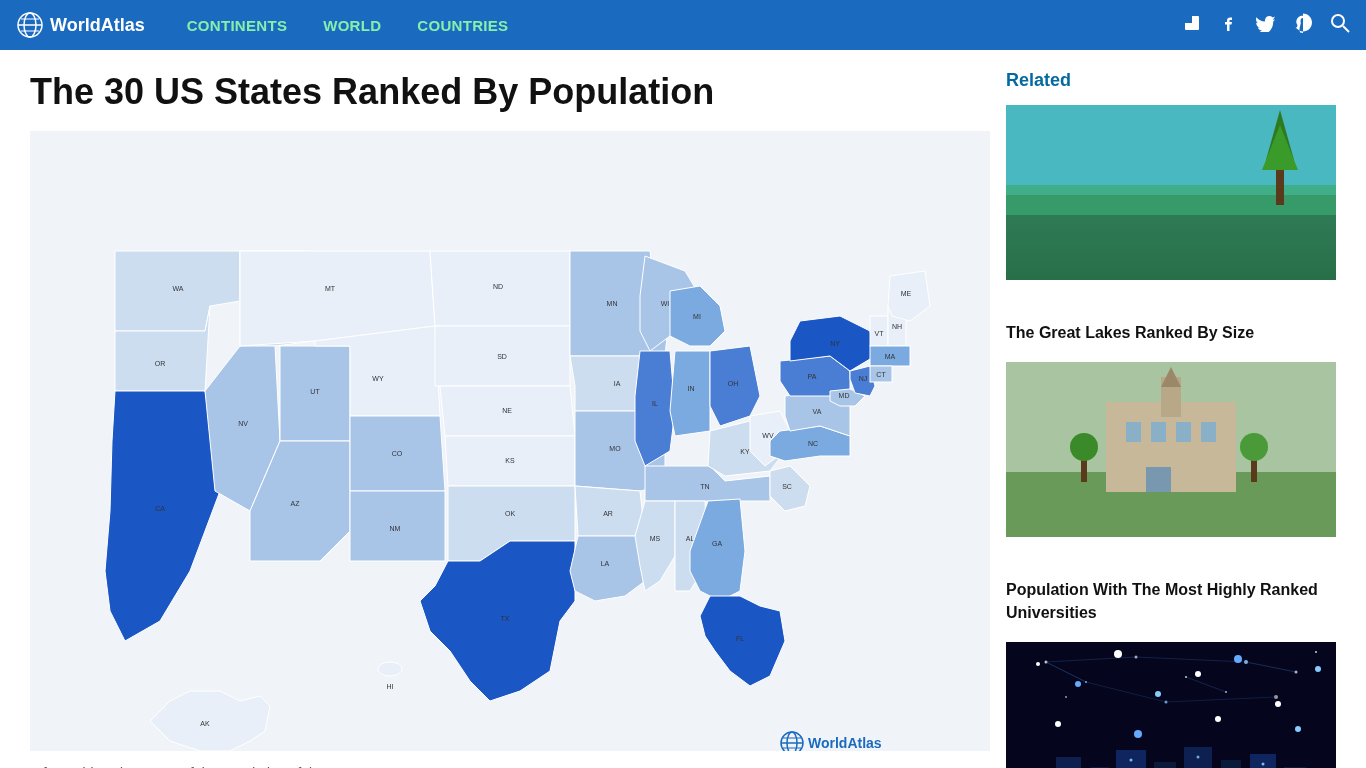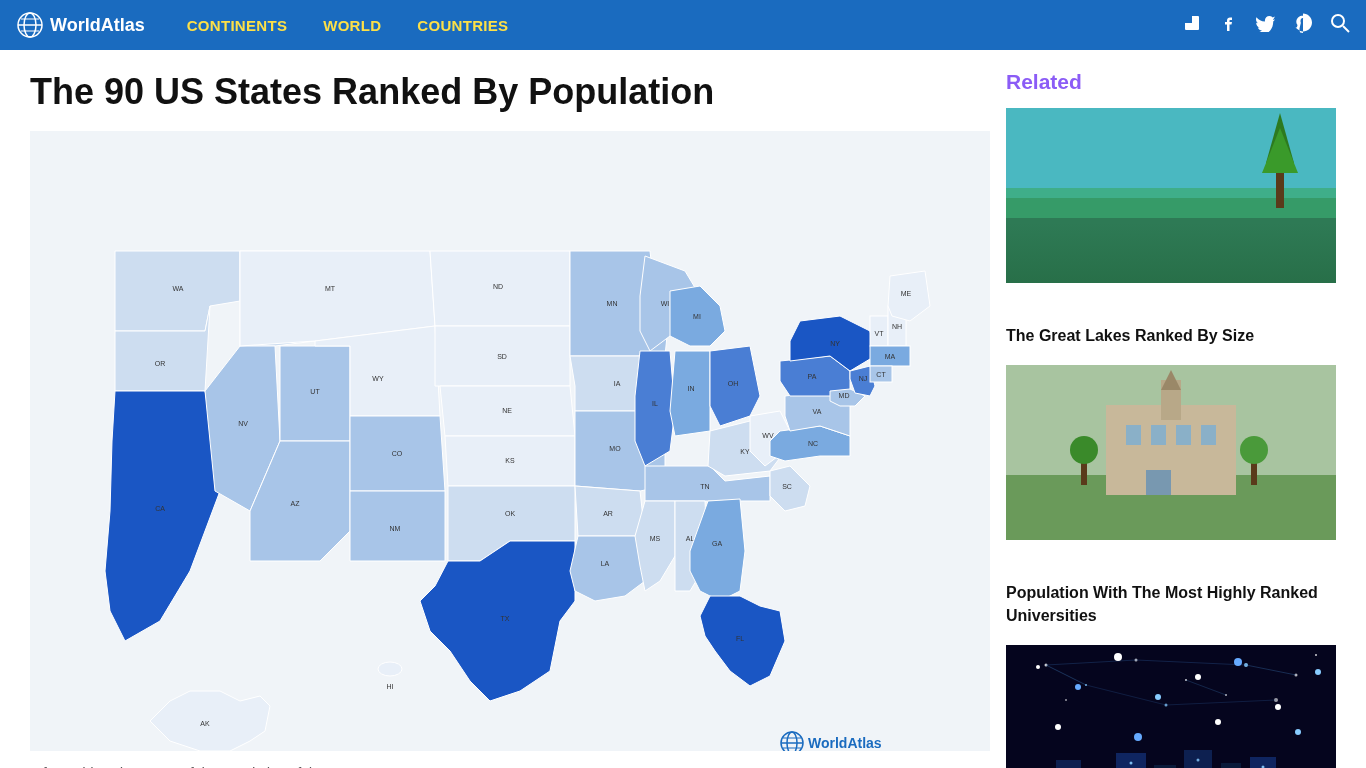--- a/index.html
+++ b/index.html
@@ -27,21 +27,21 @@
       width: 28px;
       height: 28px;
       margin-right: 6px;
     }
     nav {
       display: flex;
       align-items: center;
       flex: 1;
     }
     nav a {
-      color: #fde047;
+      color: #86efac;
       text-decoration: none;
       font-size: 15px;
       font-weight: 600;
       padding: 0 18px;
       height: 39px;
       display: flex;
       align-items: center;
       letter-spacing: 0.3px;
     }
     .header-icons {
@@ -95,24 +95,24 @@
 
     .caption {
       font-style: italic;
       color: #555;
       font-size: 14px;
       margin-bottom: 14px;
     }
 
     
     .related-title {
-      font-size: 21px;
+      font-size: 18px;
       font-weight: bold;
       margin-bottom: 14px;
-      color: #8b5cf6;
+      color: #0369a1;
     }
     .related-card {
       margin-bottom: 18px;
       cursor: pointer;
     }
     .related-card-title {
       font-size: 16px;
       font-weight: bold;
       color: #111;
       line-height: 1.4;
@@ -225,21 +225,21 @@
       <svg width="20" height="20" viewBox="0 0 20 20" fill="none" stroke="white" stroke-width="2">
         <circle cx="8" cy="8" r="6"></circle>
         <line x1="13" y1="13" x2="19" y2="19"></line>
       </svg>
     </span>
   </div>
 </header>
 
 <div class="main-container">
   <div class="content">
-    <h1>The 90 US States Ranked By Population</h1>
+    <h1>The 30 US States Ranked By Population</h1>
 
     <div class="map-container">
       <div class="map-svg-wrap">
         
         <svg viewBox="0 0 960 620" xmlns="http://www.w3.org/2000/svg" width="960" height="620">
 
           <rect width="960" height="620" fill="#f0f4f8"></rect>
 
           <polygon class="state state-low" points="85,120 210,120 210,170 180,175 175,200 85,200"></polygon>
           <text class="state-label" x="148" y="160">WA</text>

